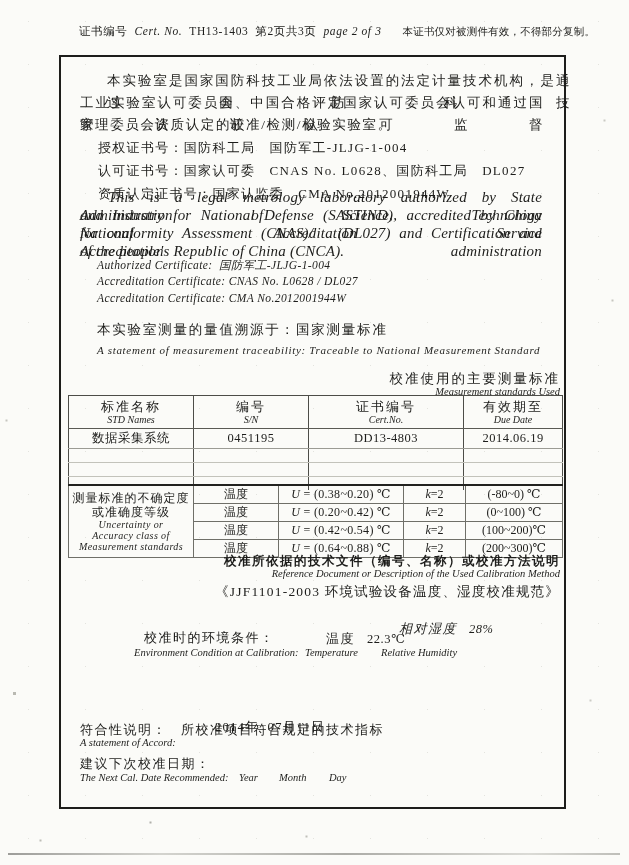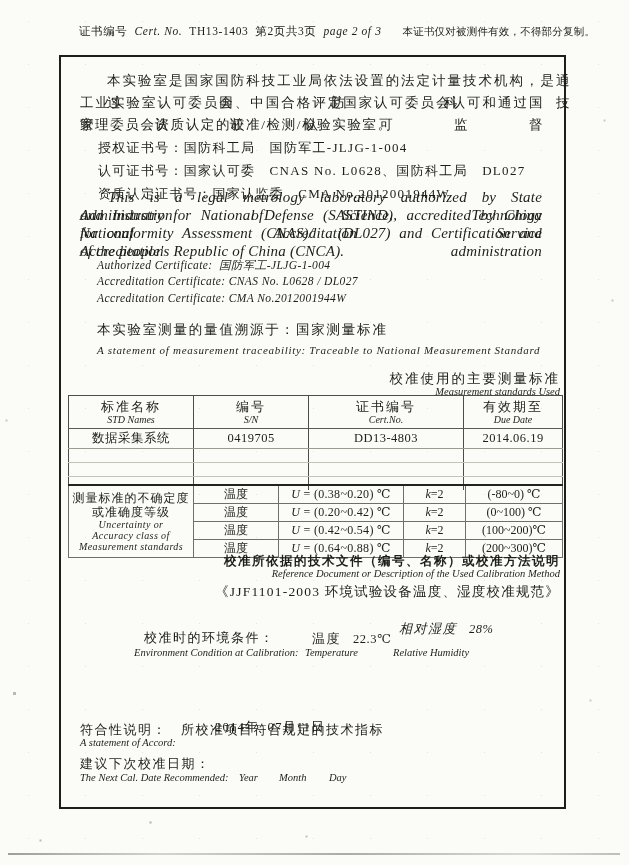--- a/index.html
+++ b/index.html
@@ -122,21 +122,21 @@
               <span class="hc">证书编号</span>
               <span class="he">Cert.No.</span>
             </td>
         <td>
               <span class="hc">有效期至</span>
               <span class="he">Due Date</span>
             </td>
       </tr>
       <tr class="datarow">
         <td>数据采集系统</td>
-        <td>0419705</td>
+        <td>0451195</td>
         <td>DD13-4803</td>
         <td>2014.06.19</td>
       </tr>
       <tr class="empty">
             <td></td>
             <td></td>
             <td></td>
             <td></td>
           </tr>
       <tr class="empty">
@@ -195,31 +195,31 @@
         <td>(200~300)℃</td>
       </tr>
     </tbody>
       </table>
 
     <div class="abs center refline" style="top:496px;">校准所依据的技术文件（编号、名称）或校准方法说明</div>
     <div class="abs center smallen" style="top:511px;">Reference Document or Description of the Used Calibration Method</div>
     <div class="abs center" style="top:526px;font-size:13.5px;letter-spacing:1.2px;">《JJF1101-2003 环境试验设备温度、湿度校准规范》</div>
 
     <div class="abs envlabel" style="top:572px;left:83px;text-align:right;">校准时的环境条件：</div>
-    <div class="abs" style="top:572px;left:251px;">
+    <div class="abs" style="top:572px;left:265px;">
       <span class="envlabel">温度</span>
       <span class="enval" style="margin-left:8px;">22.3℃</span>
     </div>
     <div class="abs" style="top:562px;left:338px;font-style:italic;">
       <span class="envlabel">相对湿度</span>
       <span class="enval" style="margin-left:8px;">28%</span>
     </div>
     <div class="abs smallen" style="top:590px;left:73px;">Environment Condition at Calibration:</div>
     <div class="abs smallen" style="top:590px;left:244px;">Temperature</div>
-    <div class="abs smallen" style="top:590px;left:332px;">Relative Humidity</div>
+    <div class="abs smallen" style="top:590px;left:320px;">Relative Humidity</div>
 
     <div class="abs" style="top:663px;left:19px;">
       <span class="envlabel">符合性说明：</span>
       <span class="envlabel" style="margin-left:10px;font-family:Liberation Serif, serif;">所校准项目符合规定的技术指标</span>
     </div>
     <div class="abs smallen" style="top:680px;left:19px;">A statement of Accord:</div>
 
     <div class="abs envlabel" style="top:698px;left:19px;">建议下次校准日期：</div>
     <div class="abs" style="top:661px;left:154px;font-size:13px;letter-spacing:1px;white-space:pre-wrap;">2014年  07月11日</div>
     <div class="abs smallen" style="top:715px;left:19px;">The Next Cal. Date Recommended:</div>

